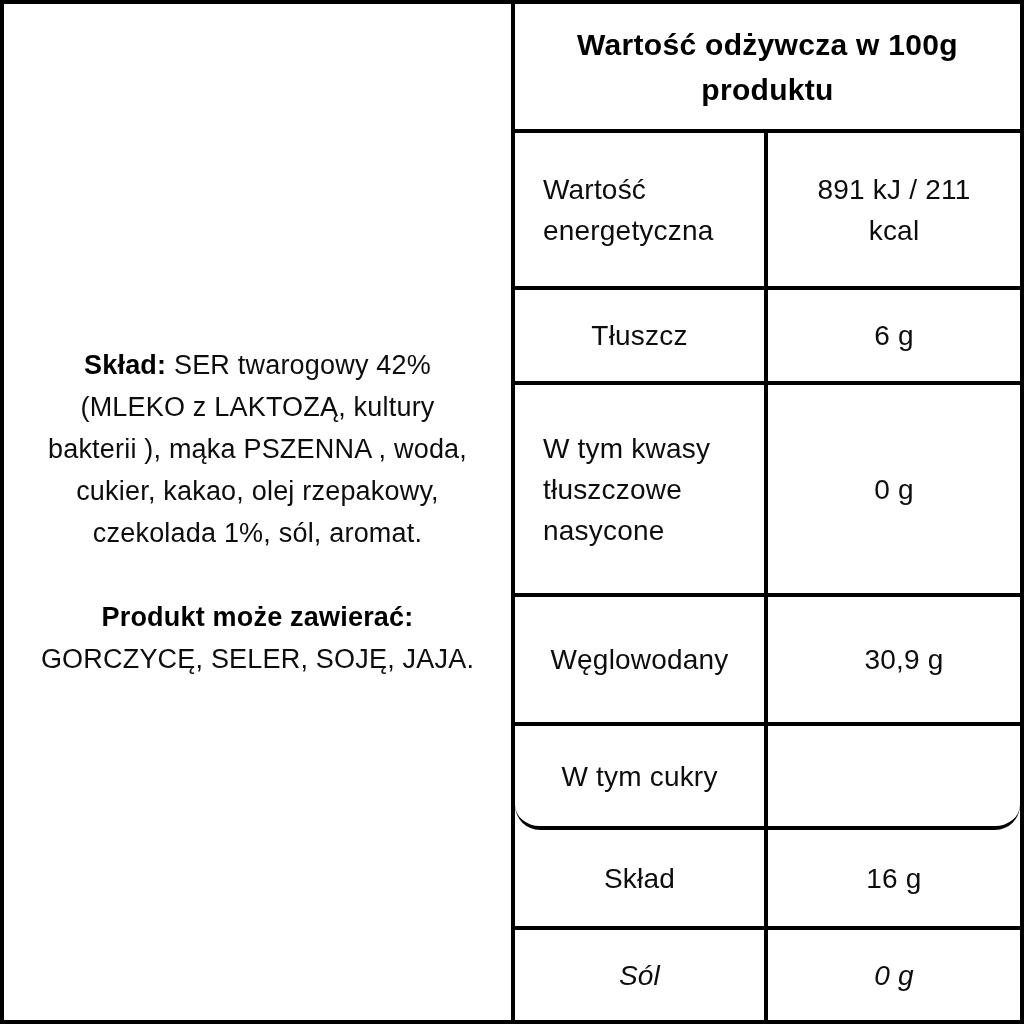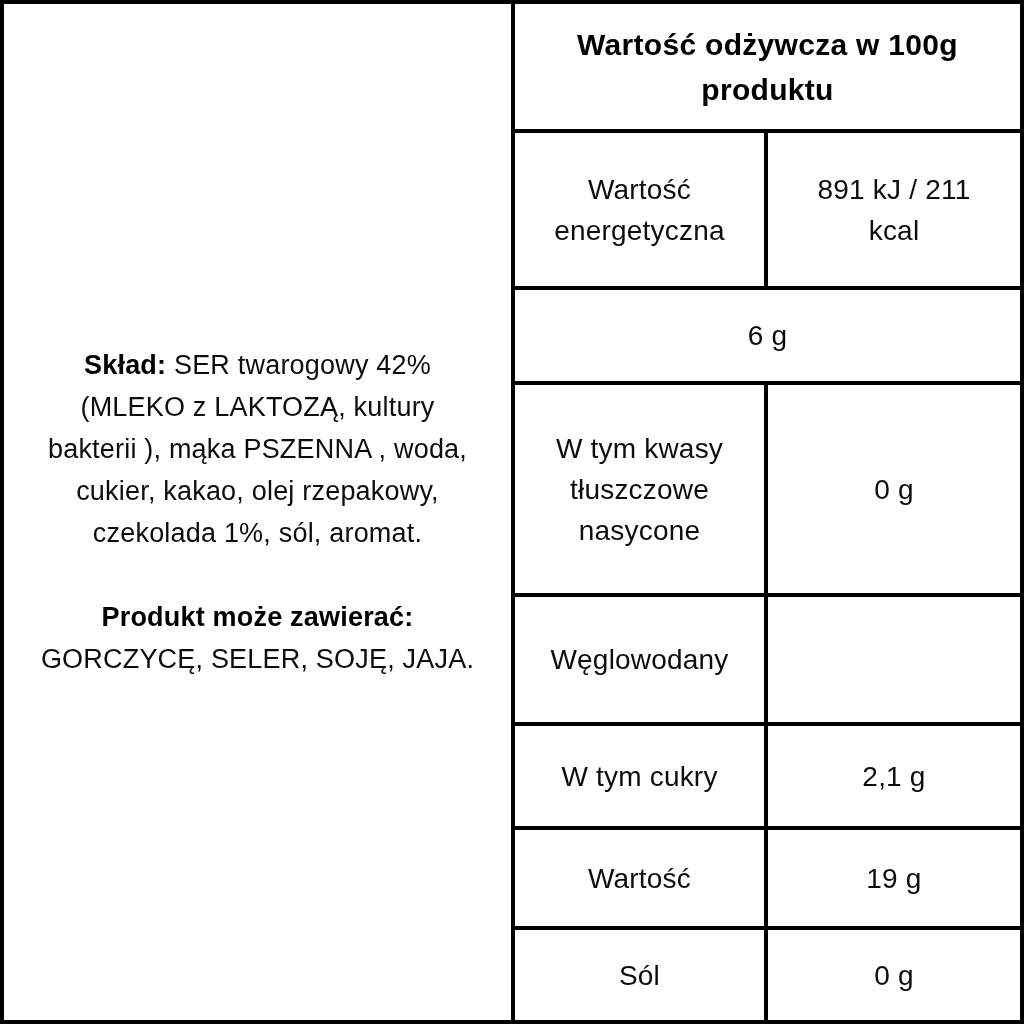--- a/index.html
+++ b/index.html
@@ -63,35 +63,34 @@
   .row {
     box-sizing: border-box;
     display: flex;
     border-bottom: 4px solid #000000;
     flex-shrink: 0;
   }
   .row.h1 { flex-basis: 157px; }
   .row.h2 { flex-basis: 95px;  }
   .row.h3 { flex-basis: 212px; }
   .row.h4 { flex-basis: 129px; gap: 20px; }
-  .row.h5 { flex-basis: 104px; }
+  .row.h5 { flex-basis: 104px; border-radius: 25px; }
   .row.h6 { flex-basis: 100px; }
-  .row.h7 { flex: 1 1 auto; border-bottom: none; }
+  .row.h7 { flex: 1 1 auto; border-bottom: none; font-style: italic; }
   .cell-label {
     box-sizing: border-box;
     flex: 0 0 253px;
     border-right: 4px solid #000000;
     display: flex;
     align-items: center;
     justify-content: center;
-    text-align: center;
     font-size: 28px;
     line-height: 41px;
     letter-spacing: 0.2px;
-    padding: 0 16px;
+    padding: 0 28px;
   }
   .cell-value {
     box-sizing: border-box;
     flex: 1 1 auto;
     display: flex;
     align-items: center;
     justify-content: center;
     text-align: center;
     font-size: 28px;
     line-height: 41px;
@@ -112,40 +111,41 @@
   <div class="table">
 
     <div class="thead">Wartość odżywcza w 100g produktu</div>
 
     <div class="row h1">
       <div class="cell-label">Wartość energetyczna</div>
       <div class="cell-value">891 kJ / 211 kcal</div>
     </div>
 
     <div class="row h2">
+      <div class="cell-label">Tłuszcz</div>
       <div class="cell-value">6 g</div>
     </div>
 
     <div class="row h3">
       <div class="cell-label">W tym kwasy tłuszczowe nasycone</div>
       <div class="cell-value">0 g</div>
     </div>
 
     <div class="row h4">
       <div class="cell-label">Węglowodany</div>
+      <div class="cell-value">30,9 g</div>
     </div>
 
     <div class="row h5">
       <div class="cell-label">W tym cukry</div>
-      <div class="cell-value">2,1 g</div>
     </div>
 
     <div class="row h6">
-      <div class="cell-label">Wartość</div>
-      <div class="cell-value">19 g</div>
+      <div class="cell-label">Skład</div>
+      <div class="cell-value">16 g</div>
     </div>
 
     <div class="row h7">
       <div class="cell-label">Sól</div>
       <div class="cell-value">0 g</div>
     </div>
 
   </div>
 </div>
 

